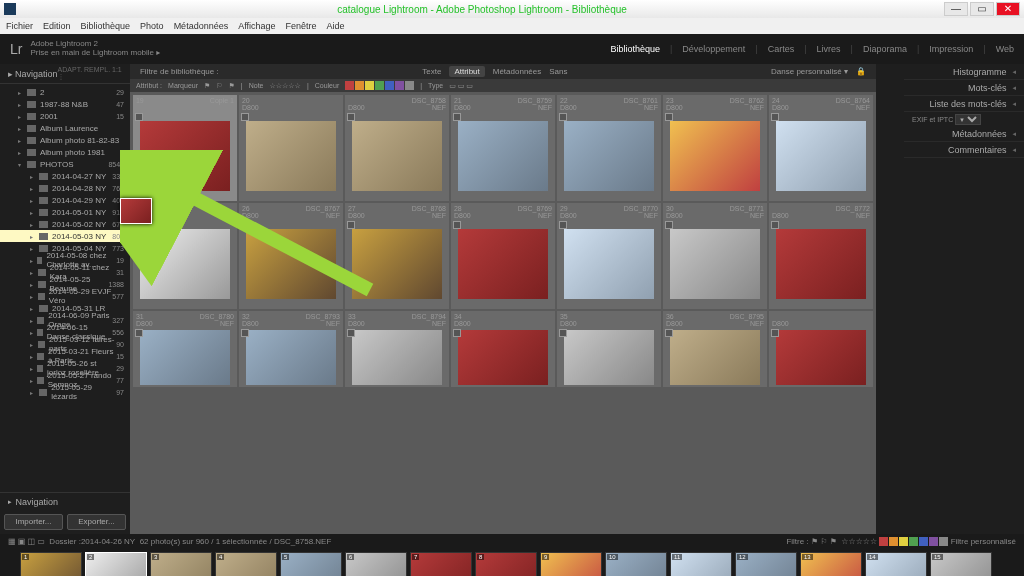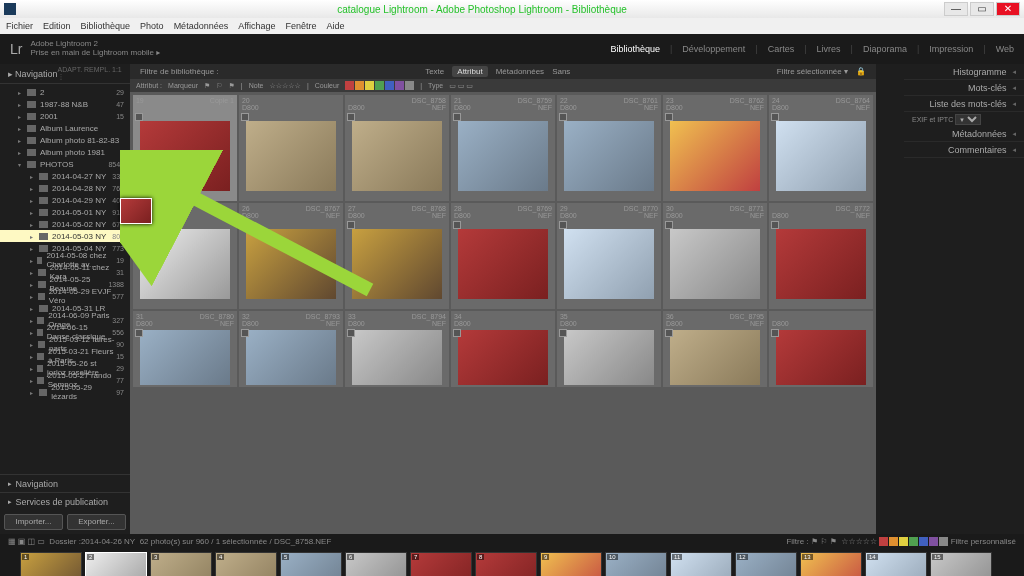--- a/index.html
+++ b/index.html
@@ -284,37 +284,33 @@
           <span class="tri">▸</span>
           <span class="fldr-icon"></span>
           <span>2015-05-29 lézards</span>
           <span class="count">97</span>
         </div>
       </div>
     <div class="panel-section">
         <span class="tri2">▸</span>
         <span>Navigation</span>
       </div>
-    <div class="panel-section">
-        <span class="tri2">▸</span>
-        <span>Services de publication</span>
-      </div>
     <div class="btn-row">
       <div class="btn">Importer...</div>
       <div class="btn">Exporter...</div>
     </div>
   </div>
 
   <div class="center">
     <div class="filter-bar">
       <span>Filtre de bibliothèque :</span>
       <span class="spacer"></span>
       <span id="ftabs"><span>Texte</span><span class="active">Attribut</span><span>Métadonnées</span><span>Sans</span></span>
       <span class="spacer"></span>
-      <span>Filtre sélectionnée ▾</span>
+      <span>Danse personnalisé ▾</span>
       <span>🔒</span>
     </div>
     <div class="sub-filter">
       <span>Attribut :</span>
       <span>Marqueur</span>
       <span>⚑</span>
       <span>⚐</span>
       <span>⚑</span>
       <span>|</span>
       <span>Note</span>

